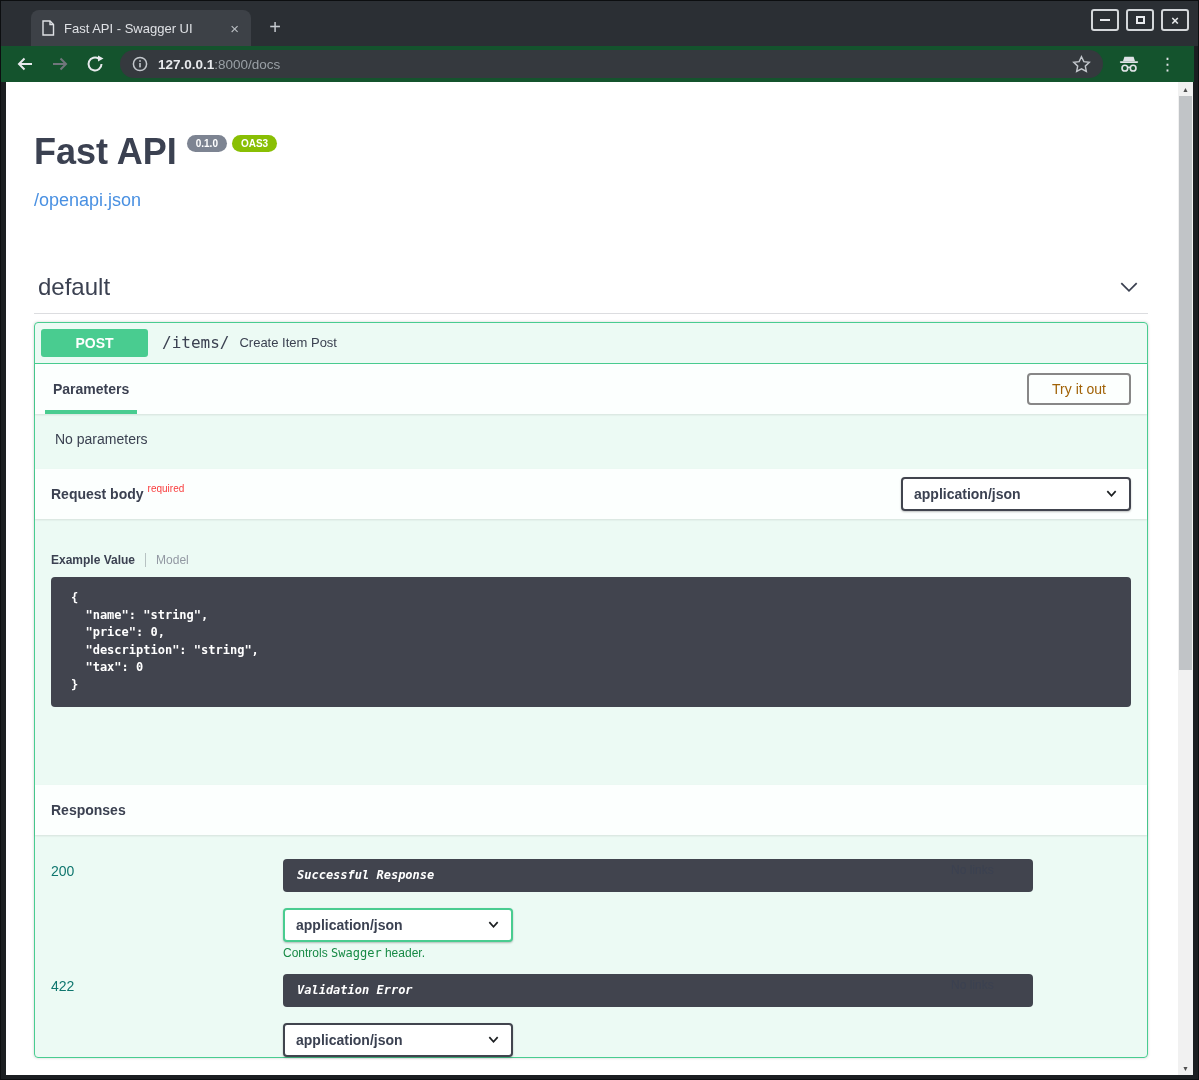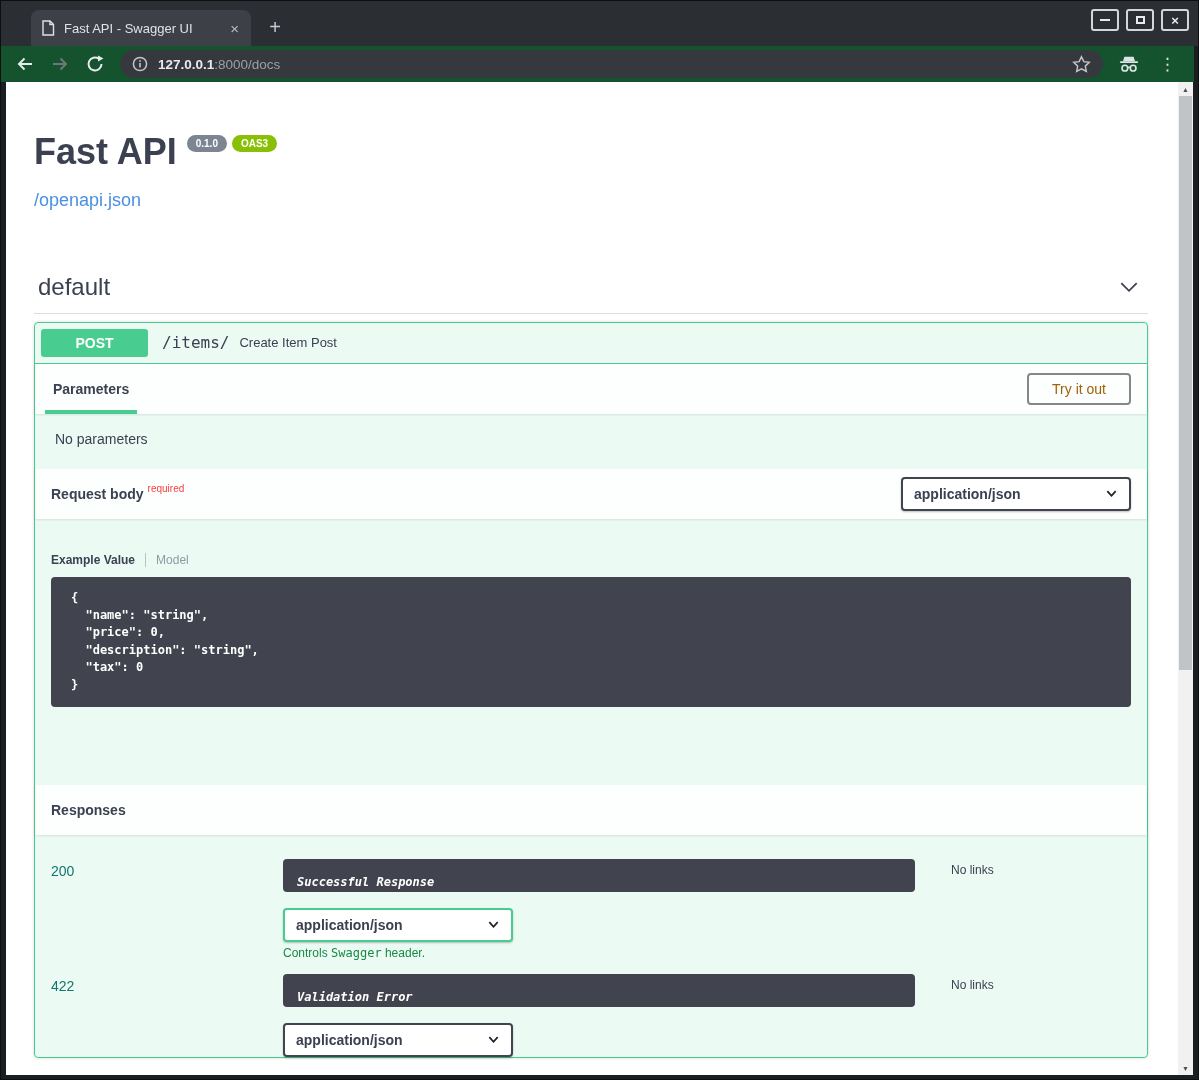--- a/index.html
+++ b/index.html
@@ -98,22 +98,22 @@
              line-height:1.45; white-space:pre; }
 
   .responses-title { font-size:14px; font-weight:bold; color:#3b4151; }
 
   .responses-table { padding:10px 16px 0; }
   .resp-grid { display:grid; grid-template-columns:232px 660px 1fr; align-items:start; }
   .resp-head { padding:24px 0 12px; border-bottom:1px solid rgba(59,65,81,.2);
                font-size:12px; font-weight:bold; color:#3b4151; }
   .resp-row { padding-top:14px; }
   .resp-code { font-size:14px; color:#0f766e; padding-top:4px; }
-  .resp-desc-box { width:632px; height:33px; background:#41444e; border-radius:4px; display:flex;
-                   padding:16px 14px; color:#fff;
+  .resp-desc-box { width:750px; height:33px; background:#41444e; border-radius:4px; display:flex;
+                   align-items:center; padding:0 14px; color:#fff;
                    font-family:"DejaVu Sans Mono", monospace; font-style:italic; font-weight:bold; font-size:12px; }
   .resp-links { font-size:12px; color:#3b4151; padding-top:4px;margin-left:8px; }
   .resp-select-wrap { margin-top:16px; }
   .accept-note { margin-top:4px; font-size:12px; color:#178a45; }
   .accept-note code { font-family:"DejaVu Sans Mono", monospace; }
 
   svg { display:block; }
 </style>
 </head>
 <body>

